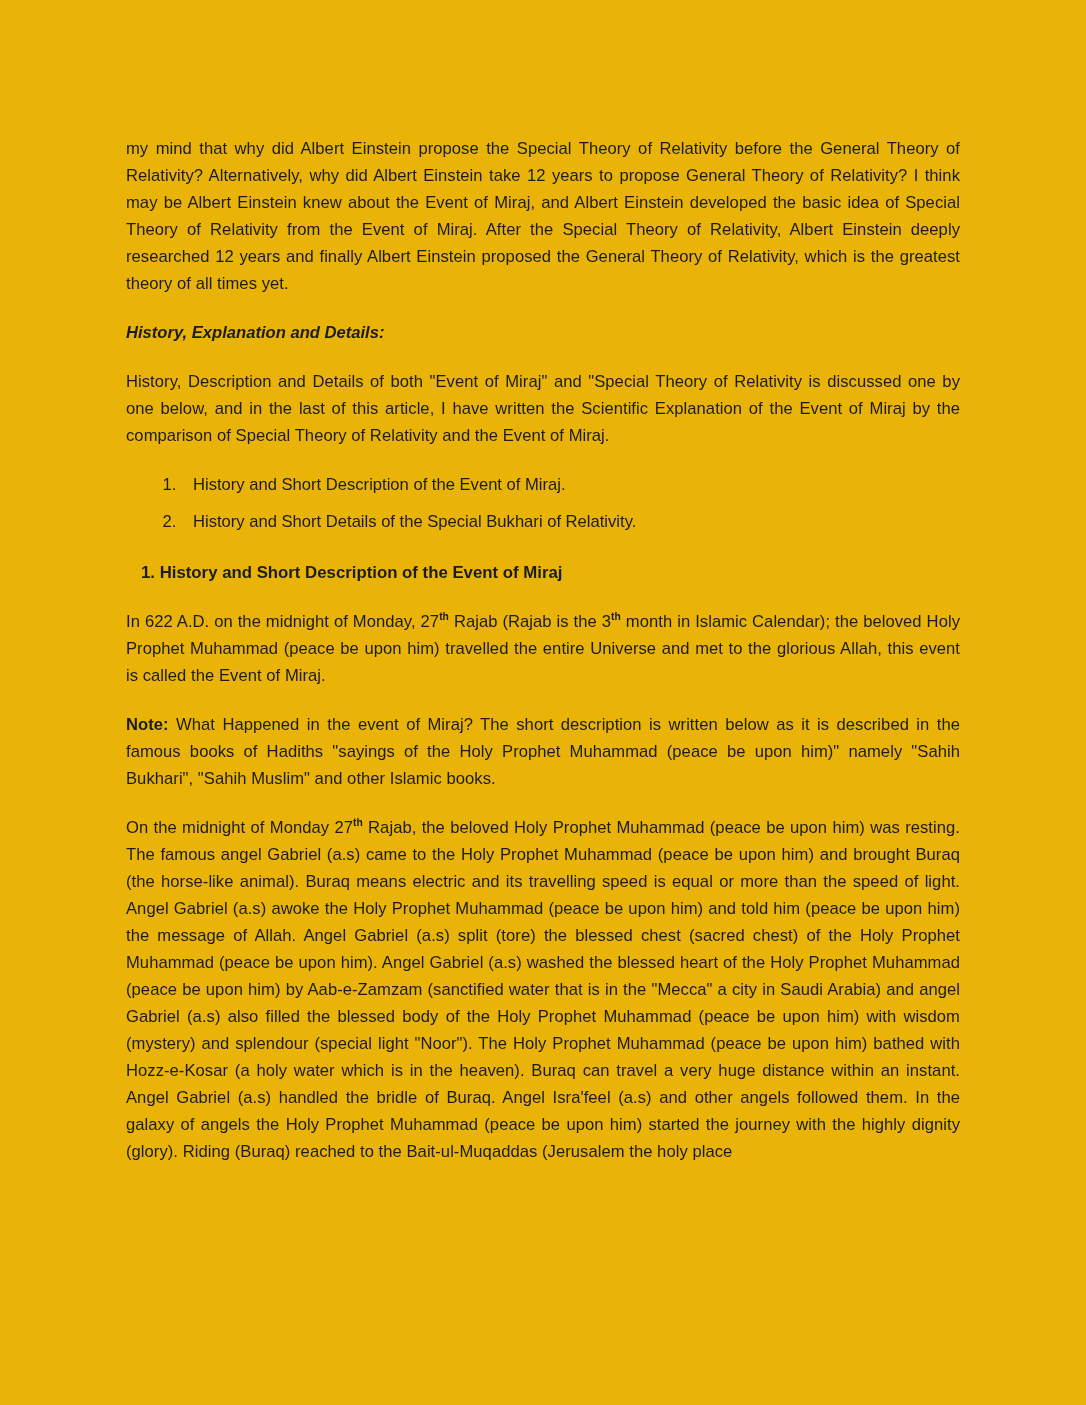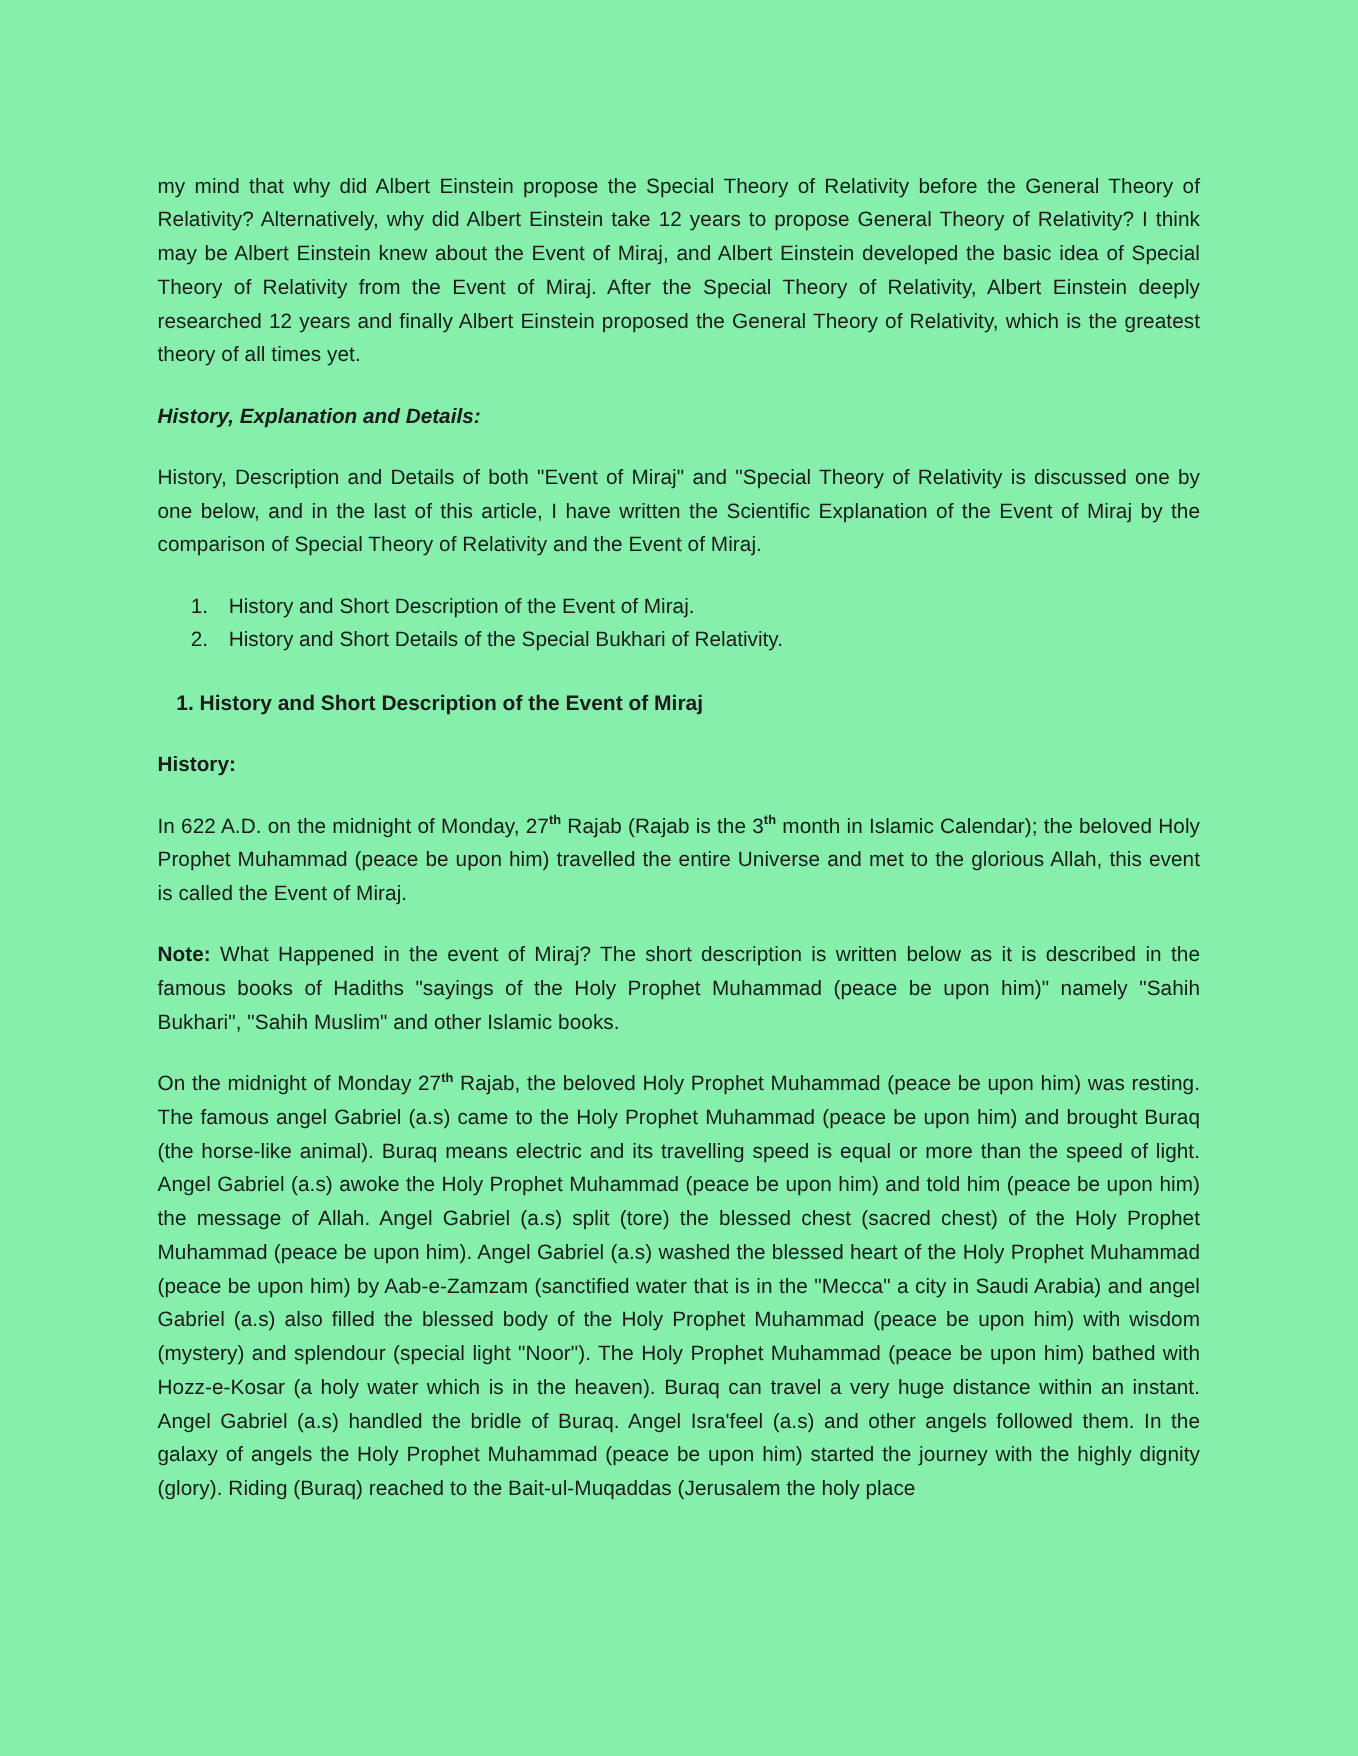--- a/index.html
+++ b/index.html
@@ -11,21 +11,21 @@
     width: 1086px;
     height: 1405px;
     font-family: "Liberation Sans", sans-serif;
     color: #1c1c1c;
     -webkit-font-smoothing: antialiased;
   }
   .page {
     position: relative;
     width: 1086px;
     height: 1405px;
-    background: #86efac;
+    background: #eab308;
     box-sizing: border-box;
     padding: 135px 126px 0 126px;
   }
   .content {
     width: 834px;
   }
   p.body-text {
     margin: 0 0 22px 0;
     font-size: 16.6px;
     line-height: 27px;
@@ -59,21 +59,21 @@
   ol.numbered-list {
     margin: 0 0 24px 0;
     padding: 0 0 0 45px;
     list-style-position: outside;
     list-style-type: decimal;
   }
   ol.numbered-list li {
     font-size: 16.6px;
     line-height: 27px;
     padding-left: 12px;
-    margin: 0;
+    margin: 10px;
     text-align: left;
   }
   sup {
     font-size: 0.62em;
     vertical-align: super;
     line-height: 0;
     font-weight: bold;
   }
   strong.inline-bold {
     font-weight: bold;
@@ -92,21 +92,20 @@
 
     <p class="body-text">History, Description and Details of both "Event of Miraj" and "Special Theory of Relativity is discussed one by one below, and in the last of this article, I have written the Scientific Explanation of the Event of Miraj by the comparison of Special Theory of Relativity and the Event of Miraj.</p>
 
     <ol class="numbered-list">
       <li>History and Short Description of the Event of Miraj.</li>
       <li>History and Short Details of the Special Bukhari of Relativity.</li>
     </ol>
 
     <h3 class="section-heading">1. History and Short Description of the Event of Miraj</h3>
 
-    <h3 class="sub-heading-bold">History:</h3>
 
     <p class="body-text"><span>In 622 A.D. on the midnight of Monday, 27</span><sup>th</sup><span> Rajab (Rajab is the 3</span><sup>th</sup><span> month in Islamic Calendar); the beloved Holy Prophet Muhammad (peace be upon him) travelled the entire Universe and met to the glorious Allah, this event is called the Event of Miraj.</span></p>
 
 
     <p class="body-text"><strong class="inline-bold">Note:</strong><span> What Happened in the event of Miraj? The short description is written below as it is described in the famous books of Hadiths "sayings of the Holy Prophet Muhammad (peace be upon him)" namely "Sahih Bukhari", "Sahih Muslim" and other Islamic books.</span></p>
 
     <p class="body-text"><span>On the midnight of Monday 27</span><sup>th</sup><span> Rajab, the beloved Holy Prophet Muhammad (peace be upon him) was resting. The famous angel Gabriel (a.s) came to the Holy Prophet Muhammad (peace be upon him) and brought Buraq (the horse-like animal). Buraq means electric and its travelling speed is equal or more than the speed of light. Angel Gabriel (a.s) awoke the Holy Prophet Muhammad (peace be upon him) and told him (peace be upon him) the message of Allah. Angel Gabriel (a.s) split (tore) the blessed chest (sacred chest) of the Holy Prophet Muhammad (peace be upon him). Angel Gabriel (a.s) washed the blessed heart of the Holy Prophet Muhammad (peace be upon him) by Aab-e-Zamzam (sanctified water that is in the "Mecca" a city in Saudi Arabia) and angel Gabriel (a.s) also filled the blessed body of the Holy Prophet Muhammad (peace be upon him) with wisdom (mystery) and splendour (special light "Noor"). The Holy Prophet Muhammad (peace be upon him) bathed with Hozz-e-Kosar (a holy water which is in the heaven). Buraq can travel a very huge distance within an instant. Angel Gabriel (a.s) handled the bridle of Buraq. Angel Isra'feel (a.s) and other angels followed them. In the galaxy of angels the Holy Prophet Muhammad (peace be upon him) started the journey with the highly dignity (glory). Riding (Buraq) reached to the Bait-ul-Muqaddas (Jerusalem the holy place</span></p>
 
   </div>
 </div>

